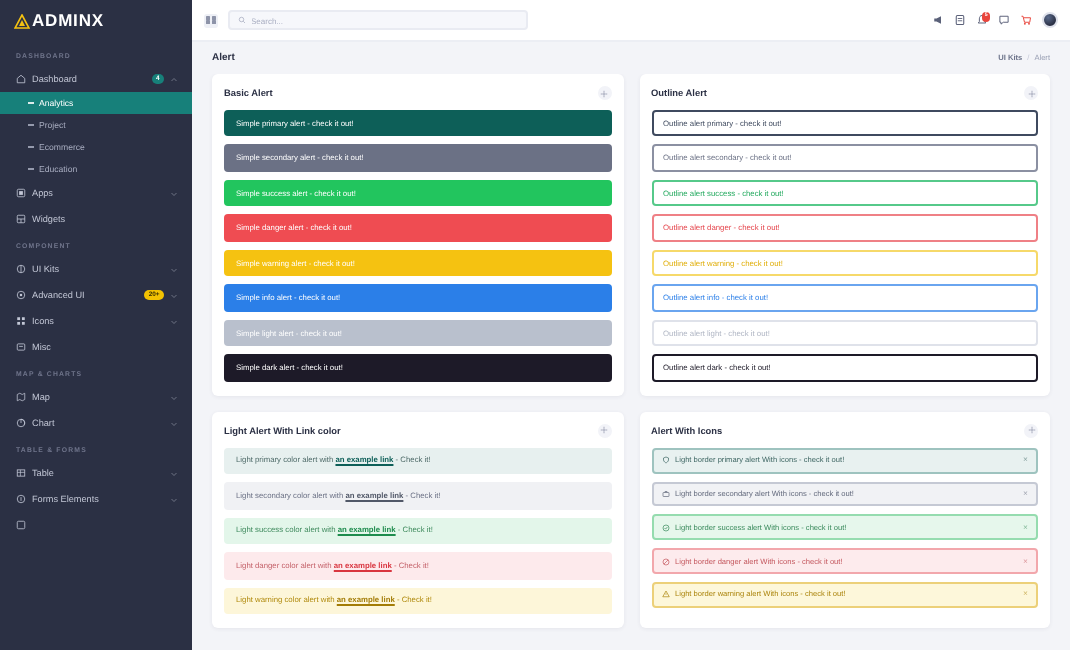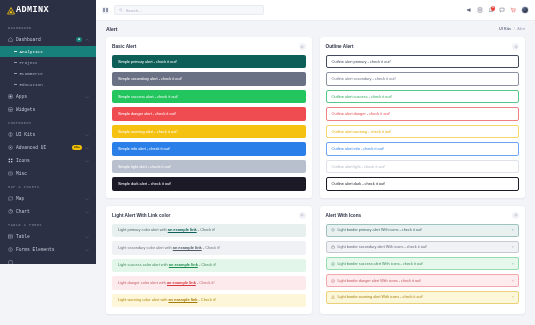--- a/index.html
+++ b/index.html
@@ -7,25 +7,24 @@
   body {
     font-family: "Liberation Sans", sans-serif;
     background: #f3f4f8;
     font-size: 4.4px;
     color: #3c4257;
   }
   .app { display: flex; width: 535px; height: 325px; }
 
   
   .sidebar {
-    width: 96px; height: 264px; flex: 0 0 96px;
+    width: 96px; height: 325px; flex: 0 0 96px;
     background: #2b3044;
     overflow: hidden;
     position: relative;
-    font-family: Liberation Mono, monospace;
   }
   .brand {
     height: 21px; display: flex; align-items: center;
     padding-left: 7px; gap: 1px;
   }
   .brand-mark { width: 8px; height: 8px; position: relative; }
   .brand-mark svg { display: block; }
   .brand-text {
     color: #ffffff; font-size: 8.5px; font-weight: 700;
     letter-spacing: .4px; line-height: 1;

